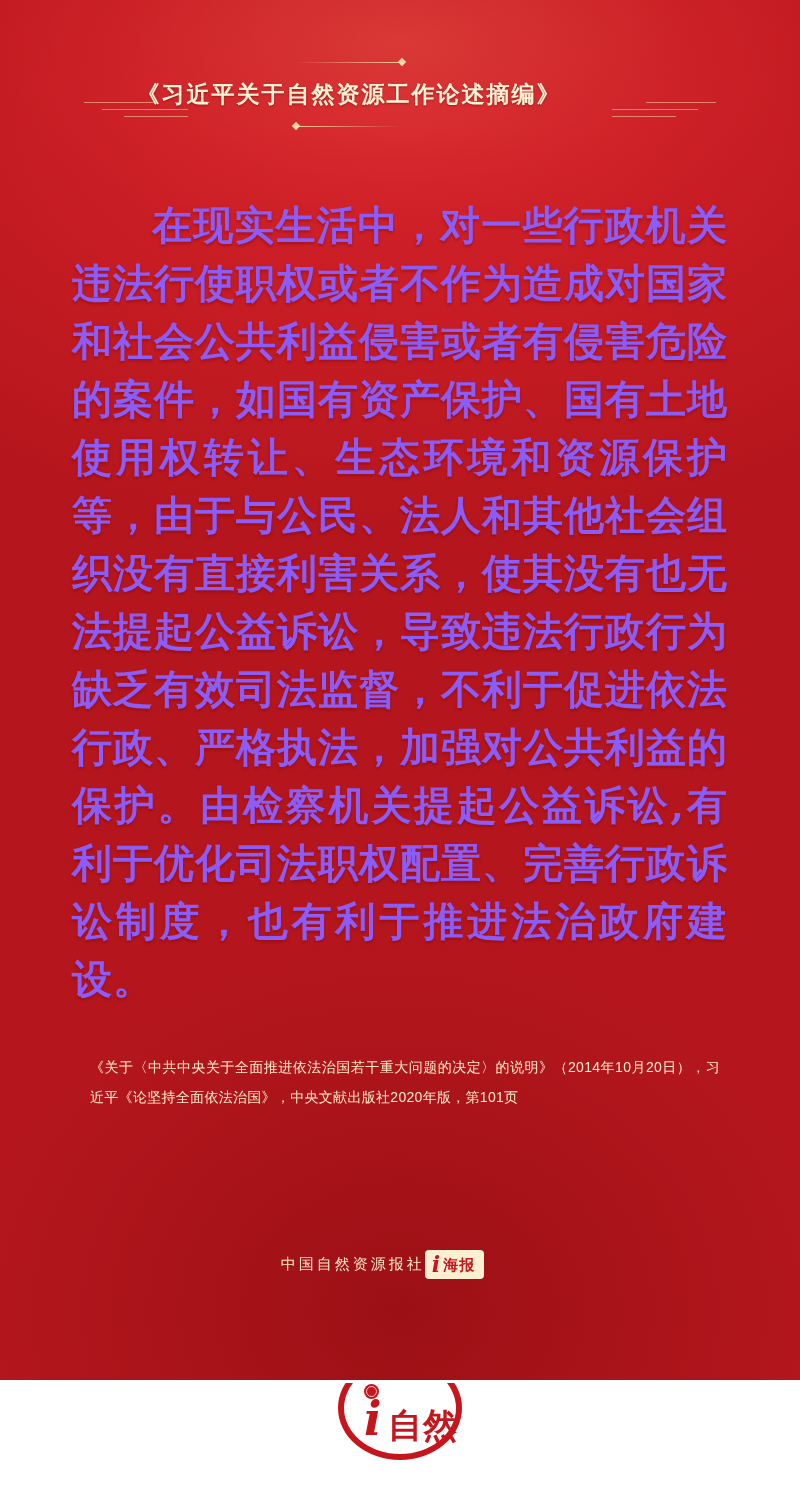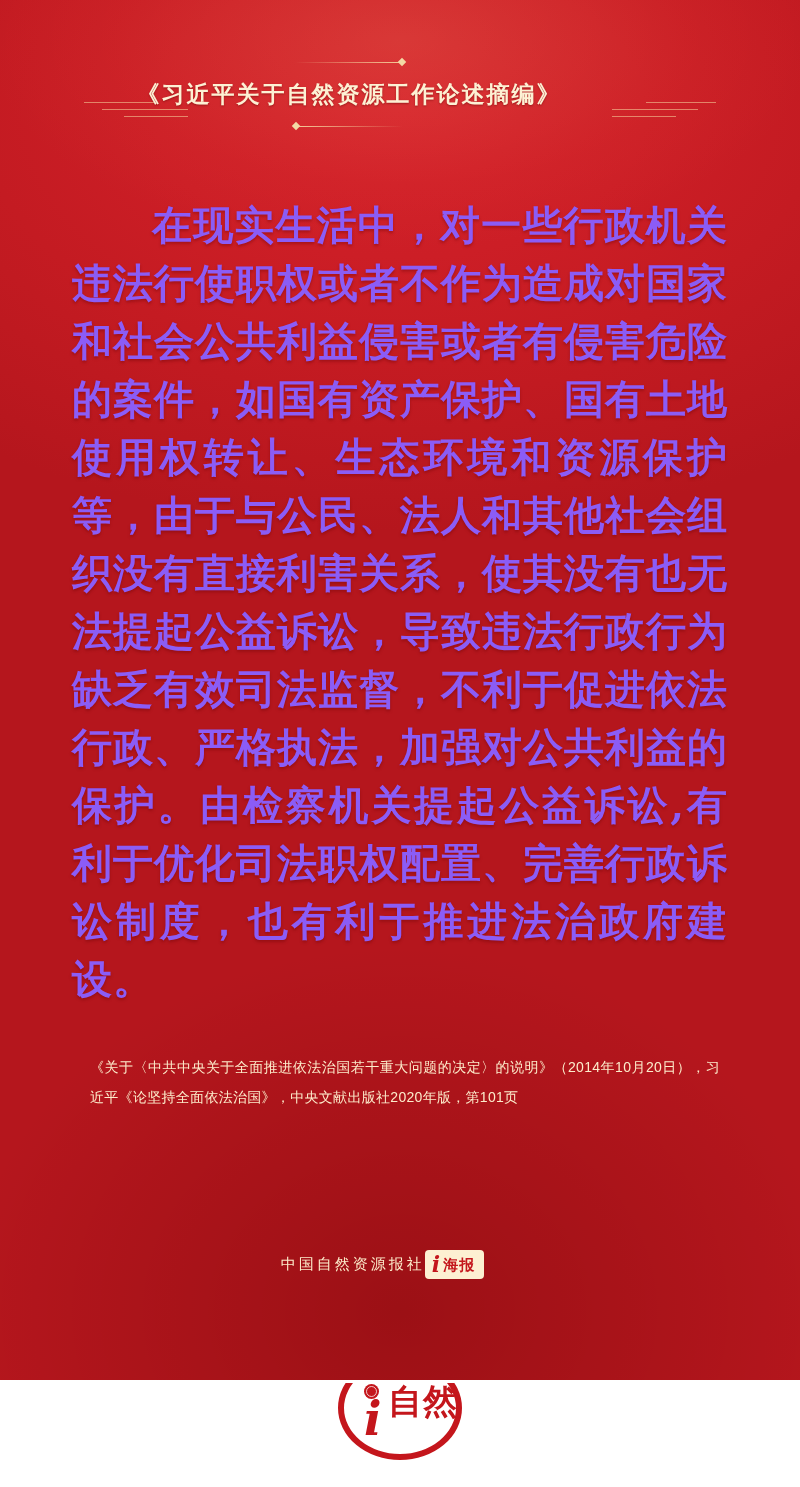--- a/index.html
+++ b/index.html
@@ -230,21 +230,21 @@
     position: absolute;
     left: 2px; top: 2px;
     width: 11px; height: 11px;
     border-radius: 50%;
     border: 1px solid rgba(255,255,255,0.75);
     box-sizing: border-box;
   }
   .logo-word {
     position: absolute;
     left: 68px;
-    top: 28px;
+    top: 52px;
     font-family: "DejaVu Serif", "Liberation Serif", serif;
     font-size: 34px;
     font-weight: 700;
     color: #c4161c;
     letter-spacing: 1px;
     line-height: 1;
   }
 </style>
 </head>
 <body>

